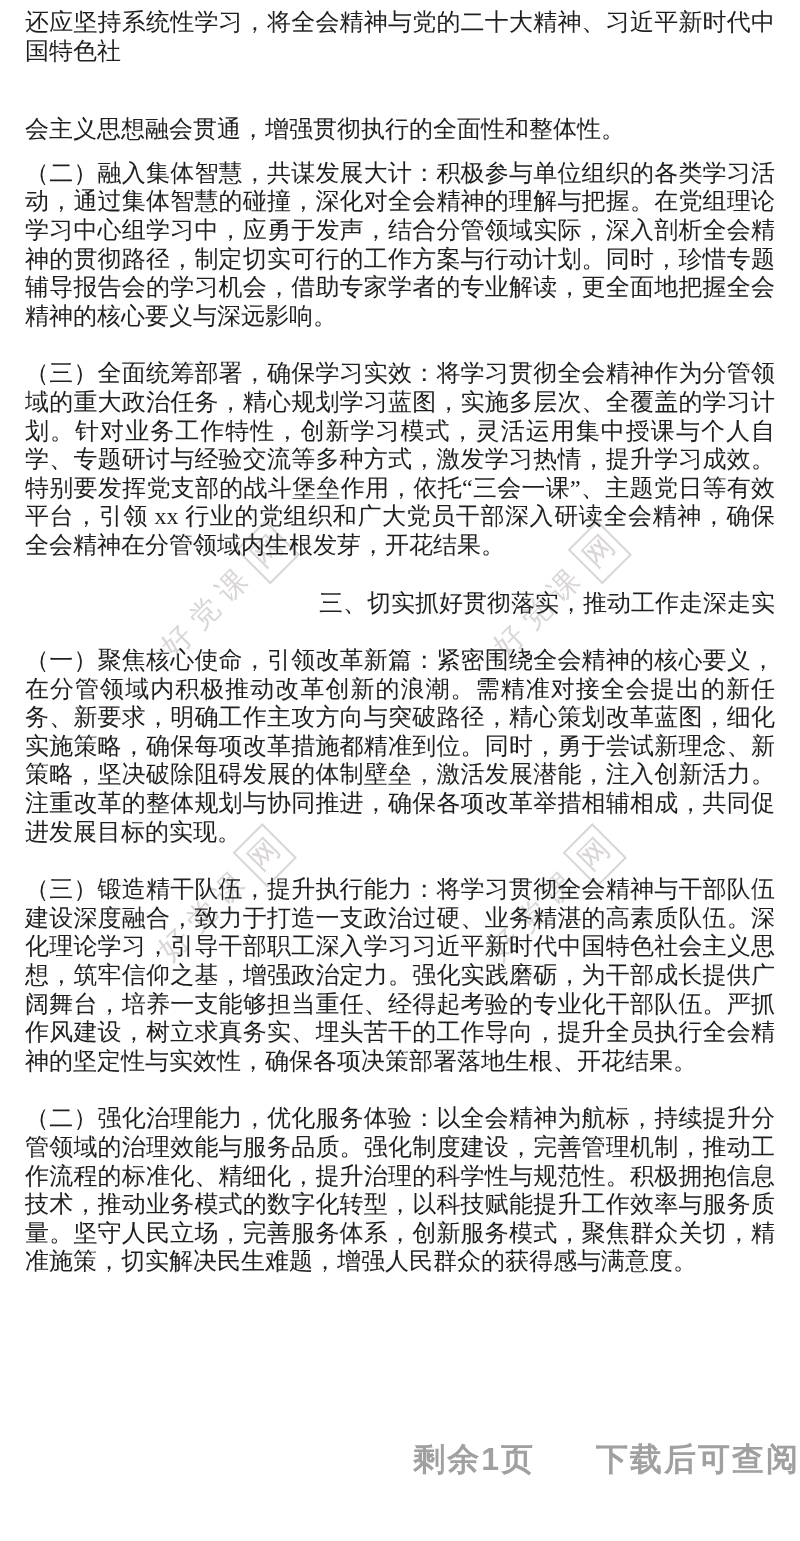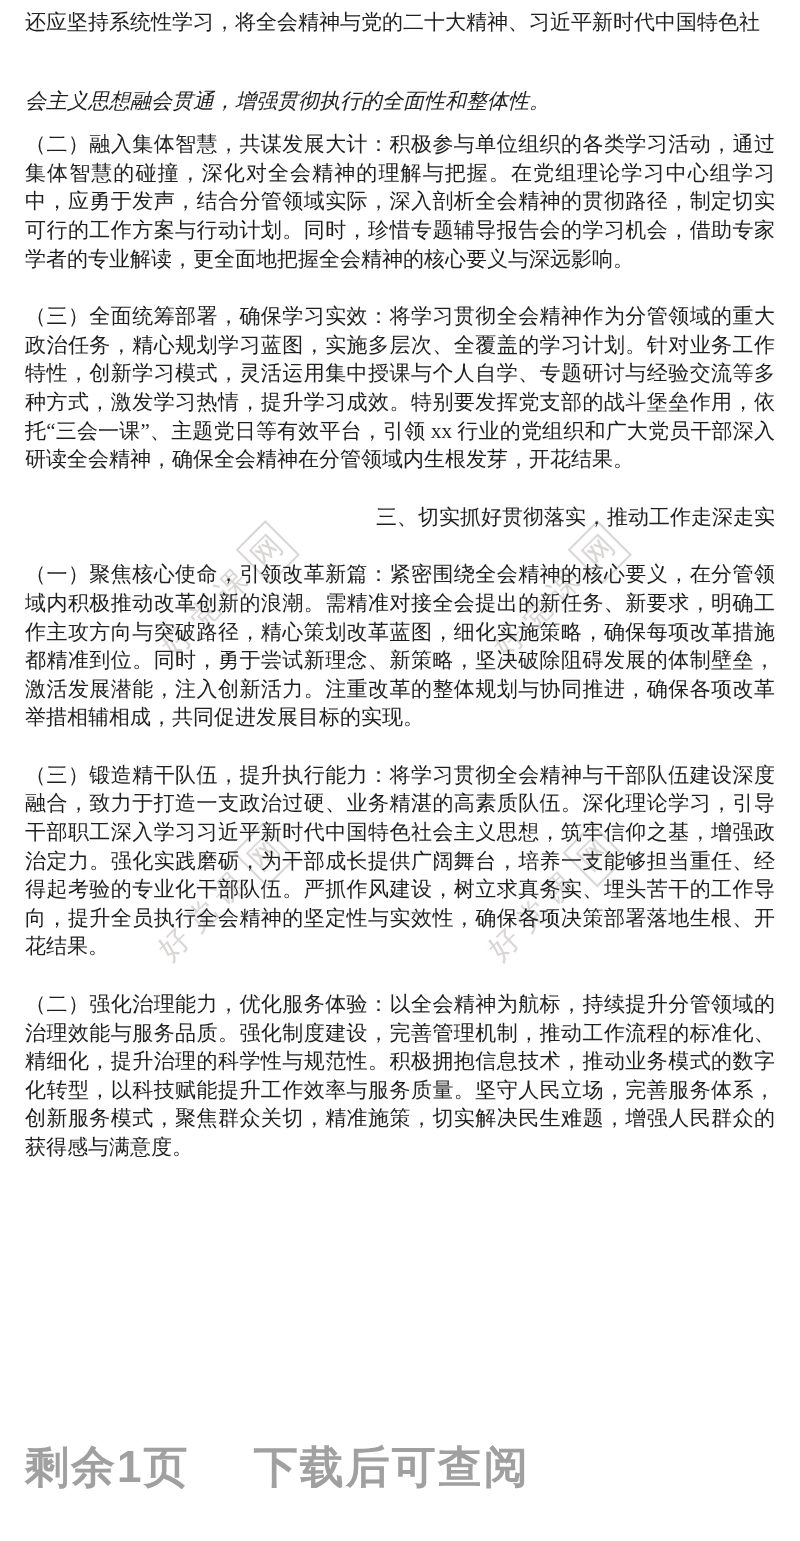--- a/index.html
+++ b/index.html
@@ -47,38 +47,38 @@
     padding: 8px 25px 0 25px;
     color: #1f1f1f;
     font-size: 21px;
     line-height: 28.6px;
     text-align: justify;
     text-justify: inter-character;
   }
   .content p, .content h2 {
     margin: 29px 0;
     font-weight: 400;
-    font-size: 21px;
+    font-size: 24px;
     line-height: 28.6px;
   }
   .content p.frag1 { margin-top: 0; margin-bottom: 0; }
-  .content p.frag2 { margin-top: 50px; margin-bottom: 0; font-style: italic; }
+  .content p.frag2 { margin-top: 50px; margin-bottom: 0; }
   .content p.after-gap { margin-top: 15px; }
   .content h2.sec-heading { margin: 24px 0 29px 0; text-align: right; }
   
   .footer {
     position: absolute;
     z-index: 1;
     left: 0;
     right: 0;
     top: 1438px;
-    text-align: left;
+    text-align: right;
     color: #a0a0a0;
     font-weight: 700;
-    font-size: 44px;
+    font-size: 32px;
     letter-spacing: 2px;
     font-family: "Liberation Sans", "DejaVu Sans", sans-serif;
     padding-left: 25px;
     white-space: nowrap;
   }
   .footer .download-hint { margin-left: 50px; }
 </style>
 </head>
 <body>
 

